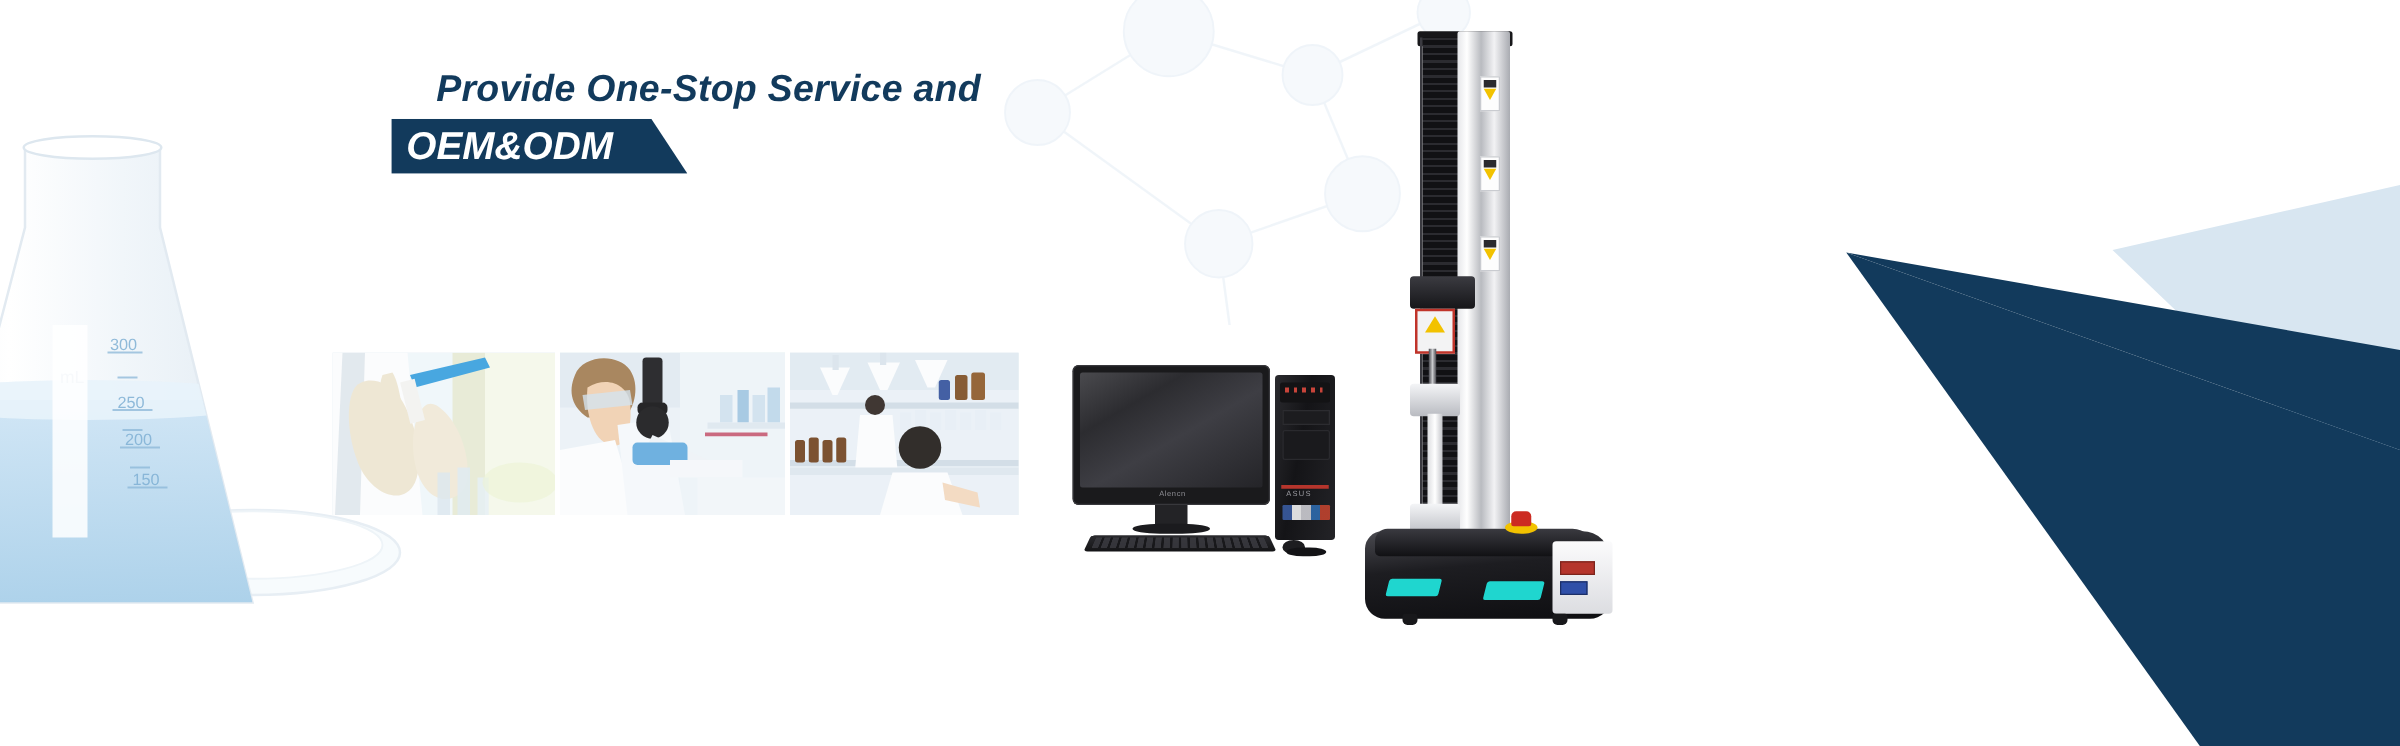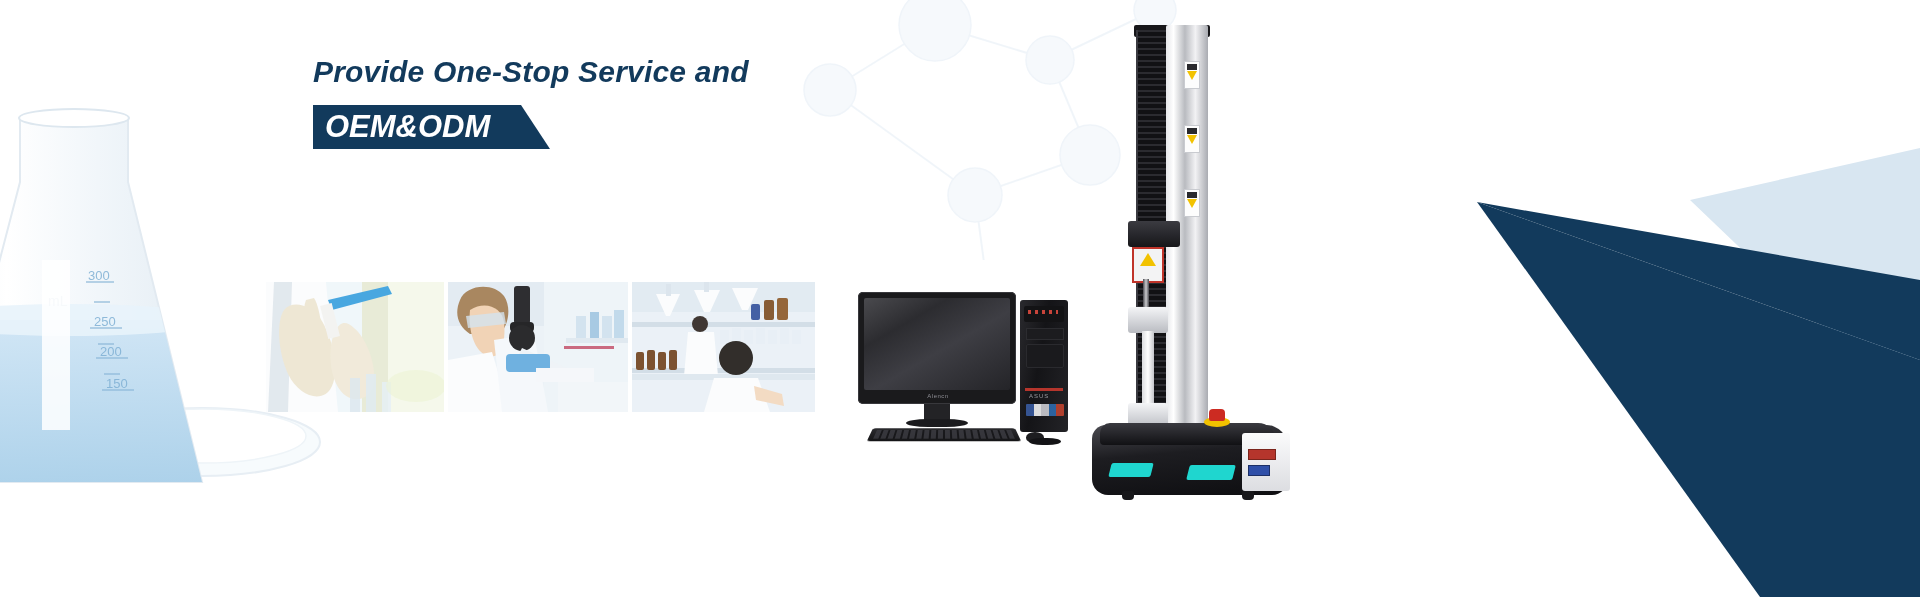--- a/index.html
+++ b/index.html
@@ -45,33 +45,34 @@
     width: 640px;
   }
   .headline-1 {
     font-size: 30px;
     font-style: italic;
     font-weight: bold;
     color: #123a5c;
     letter-spacing: .2px;
     line-height: 40px;
     white-space: nowrap;
+    margin-left: 36px;
   }
   .headline-2 {
     margin-top: 12px;
     font-size: 27px;
     font-style: italic;
     font-weight: bold;
     color: #93a6bd;
     line-height: 36px;
     white-space: nowrap;
   }
   .badge {
     position: relative;
-    margin-top: 13px;
+    margin-top: 3px;
     display: inline-block;
     height: 44px;
   }
   .badge-bg {
     position: absolute;
     inset: 0;
     width: 237px;
     height: 44px;
     background: #123a5c;
     clip-path: polygon(0 0, 208px 0, 237px 44px, 0 44px);

